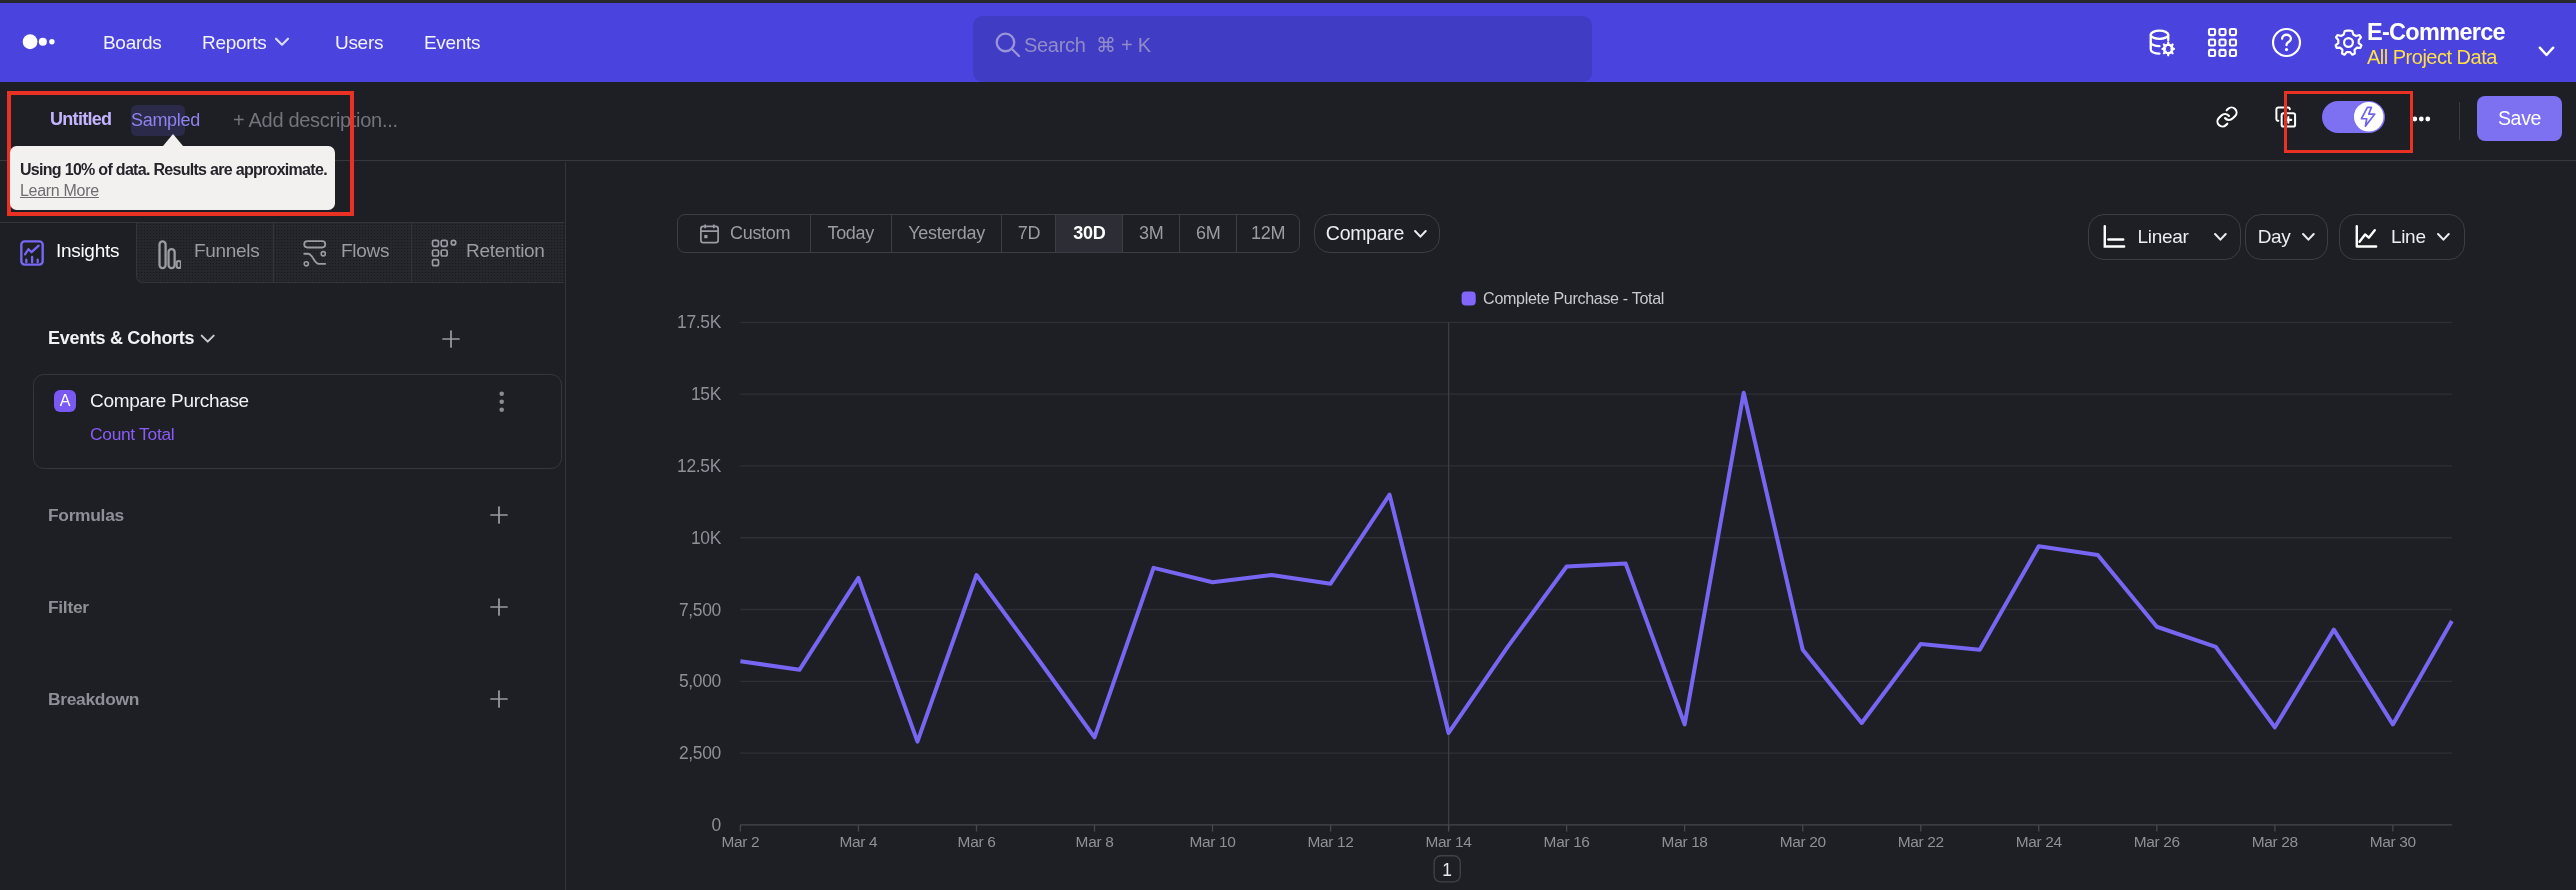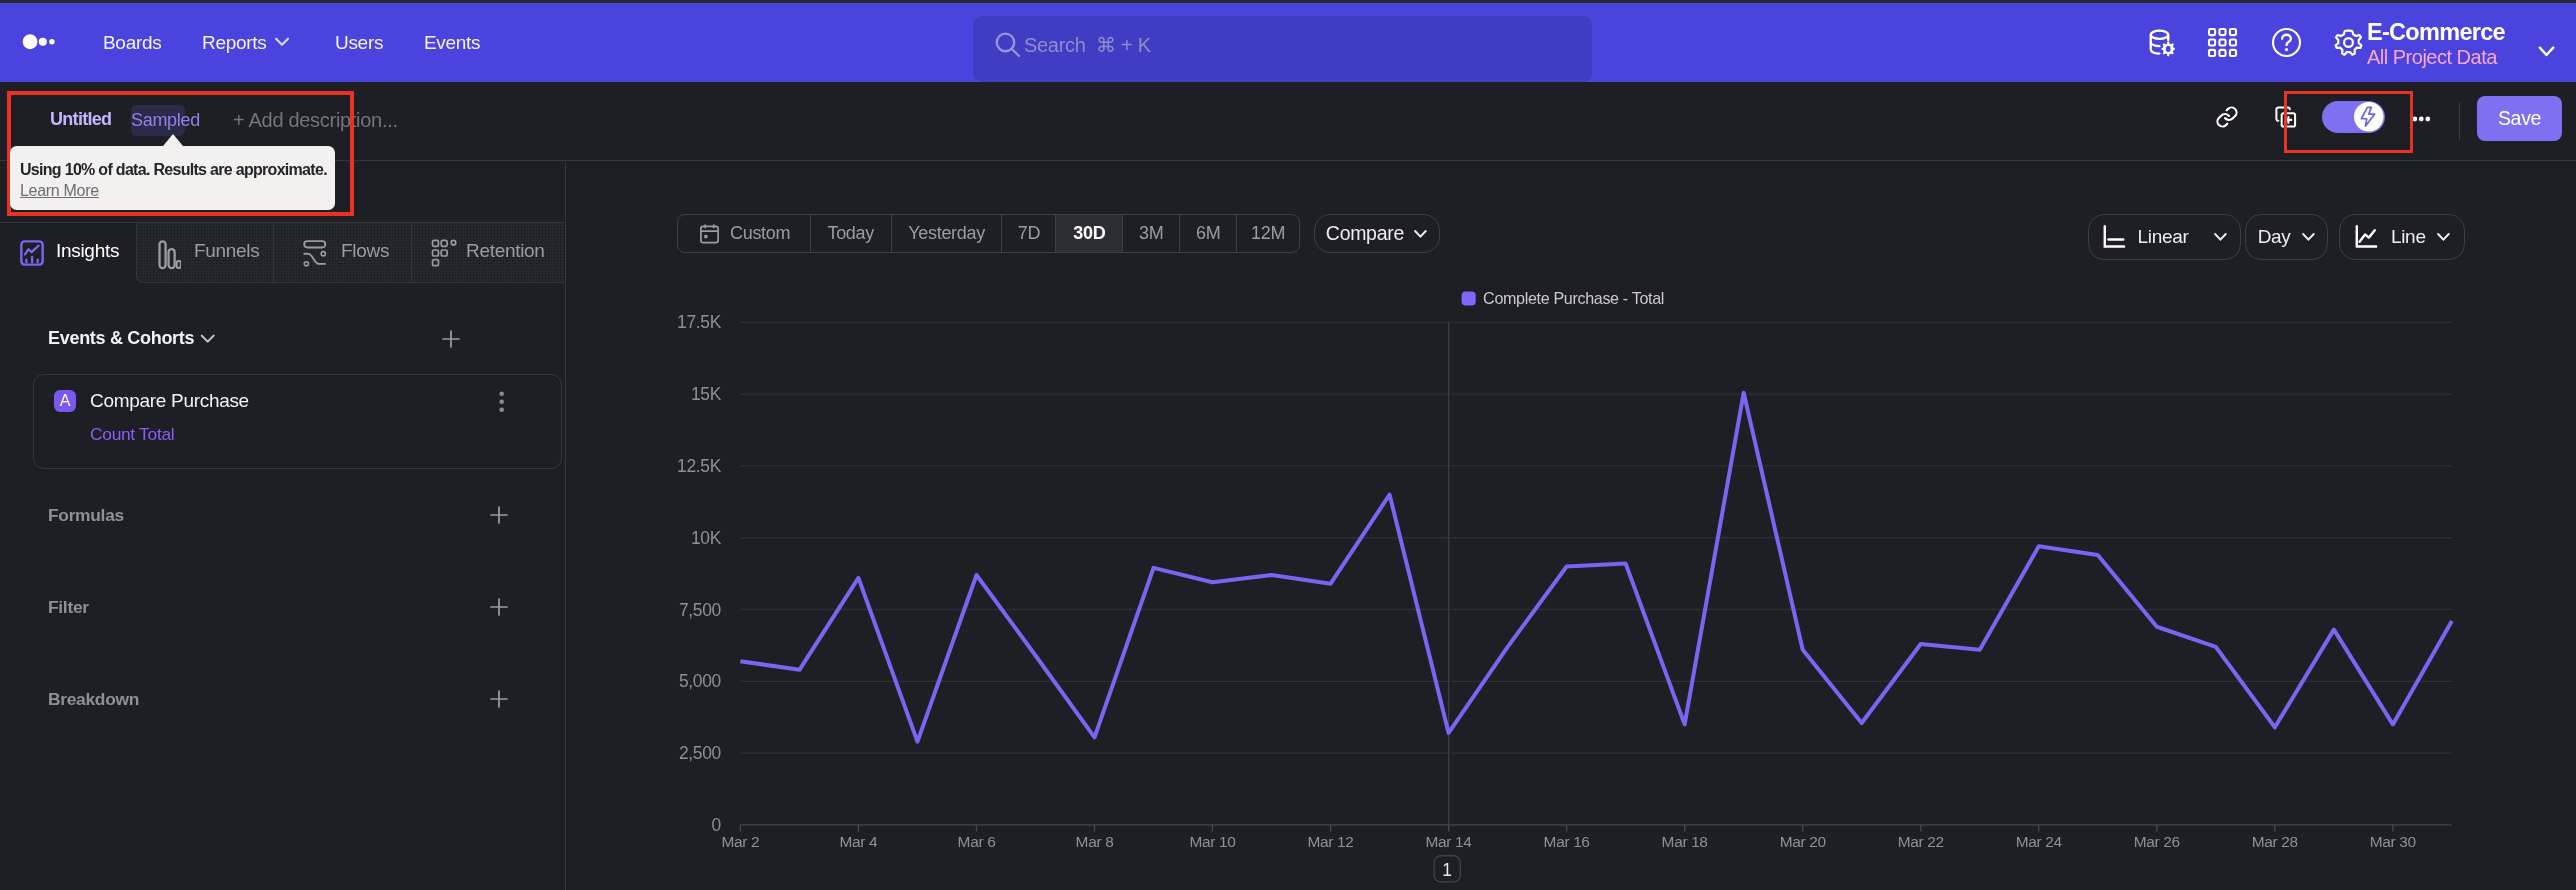--- a/index.html
+++ b/index.html
@@ -87,21 +87,21 @@
     <svg class="abs" style="left:2271px; top:24px;" width="31" height="31" viewBox="0 0 46 46" fill="none">
       <circle cx="23" cy="23" r="20" stroke="#fff" stroke-width="3.2"></circle>
       <path d="M16.5 17.5 C16.5 13.5 19.5 11.5 23 11.5 C26.5 11.5 29.5 14 29.5 17.3 C29.5 20.5 27 21.5 25 23 C23.6 24 23 25 23 27" stroke="#fff" stroke-width="3.4" stroke-linecap="round"></path>
       <circle cx="23" cy="33.5" r="2.4" fill="#fff"></circle>
     </svg>
     <svg class="abs" style="left:2333px; top:24px;" width="31" height="31" viewBox="0 0 24 24" fill="none" stroke="#fff" stroke-width="1.7" stroke-linejoin="round">
       <path d="M12 2.2 L14 2.5 L14.8 5.2 L16.9 6.4 L19.6 5.6 L20.8 7.4 L19 9.5 L19 11.9 L21.1 13.6 L20.3 15.5 L17.5 15.4 L15.8 17.1 L16 19.9 L14.1 20.8 L12.2 18.8 L9.8 18.8 L8 20.8 L6.1 19.9 L6.4 17.1 L4.7 15.4 L1.9 15.5 L1.1 13.6 L3.2 11.9 L3.2 9.5 L1.4 7.4 L2.6 5.6 L5.3 6.4 L7.4 5.2 L8.2 2.5 L10.2 2.2 Z" transform="translate(0.9,0.6)"></path>
       <circle cx="12" cy="12" r="3.4"></circle>
     </svg>
     <div class="abs" style="left:2367px; top:16px; color:#fff; font-size:23.5px; font-weight:bold; letter-spacing:-0.7px;">E-Commerce</div>
-    <div class="abs" style="left:2367px; top:43px; color:#f9a8d4; font-size:20px; letter-spacing:-0.5px;">All Project Data</div>
+    <div class="abs" style="left:2367px; top:43px; color:#fde047; font-size:20px; letter-spacing:-0.5px;">All Project Data</div>
     <svg class="abs" style="left:2537px; top:42px;" width="19" height="13.4" viewBox="0 0 28 20">
         <path d="M4 4 L14 15 L24 4" stroke="#fff" stroke-width="3.6" fill="none" stroke-linecap="round" stroke-linejoin="round"></path>
       </svg>
   </div>
 
   <div class="header">
     <div class="abs" style="left:50px; top:26px; color:#c4b5fd; font-size:18px; font-weight:bold; letter-spacing:-0.7px;">Untitled</div>
     <div class="badge-sampled">Sampled</div>
     <div class="abs" style="left:233px; top:26px; color:#73737b; font-size:20px;">+ Add description...</div>
 

